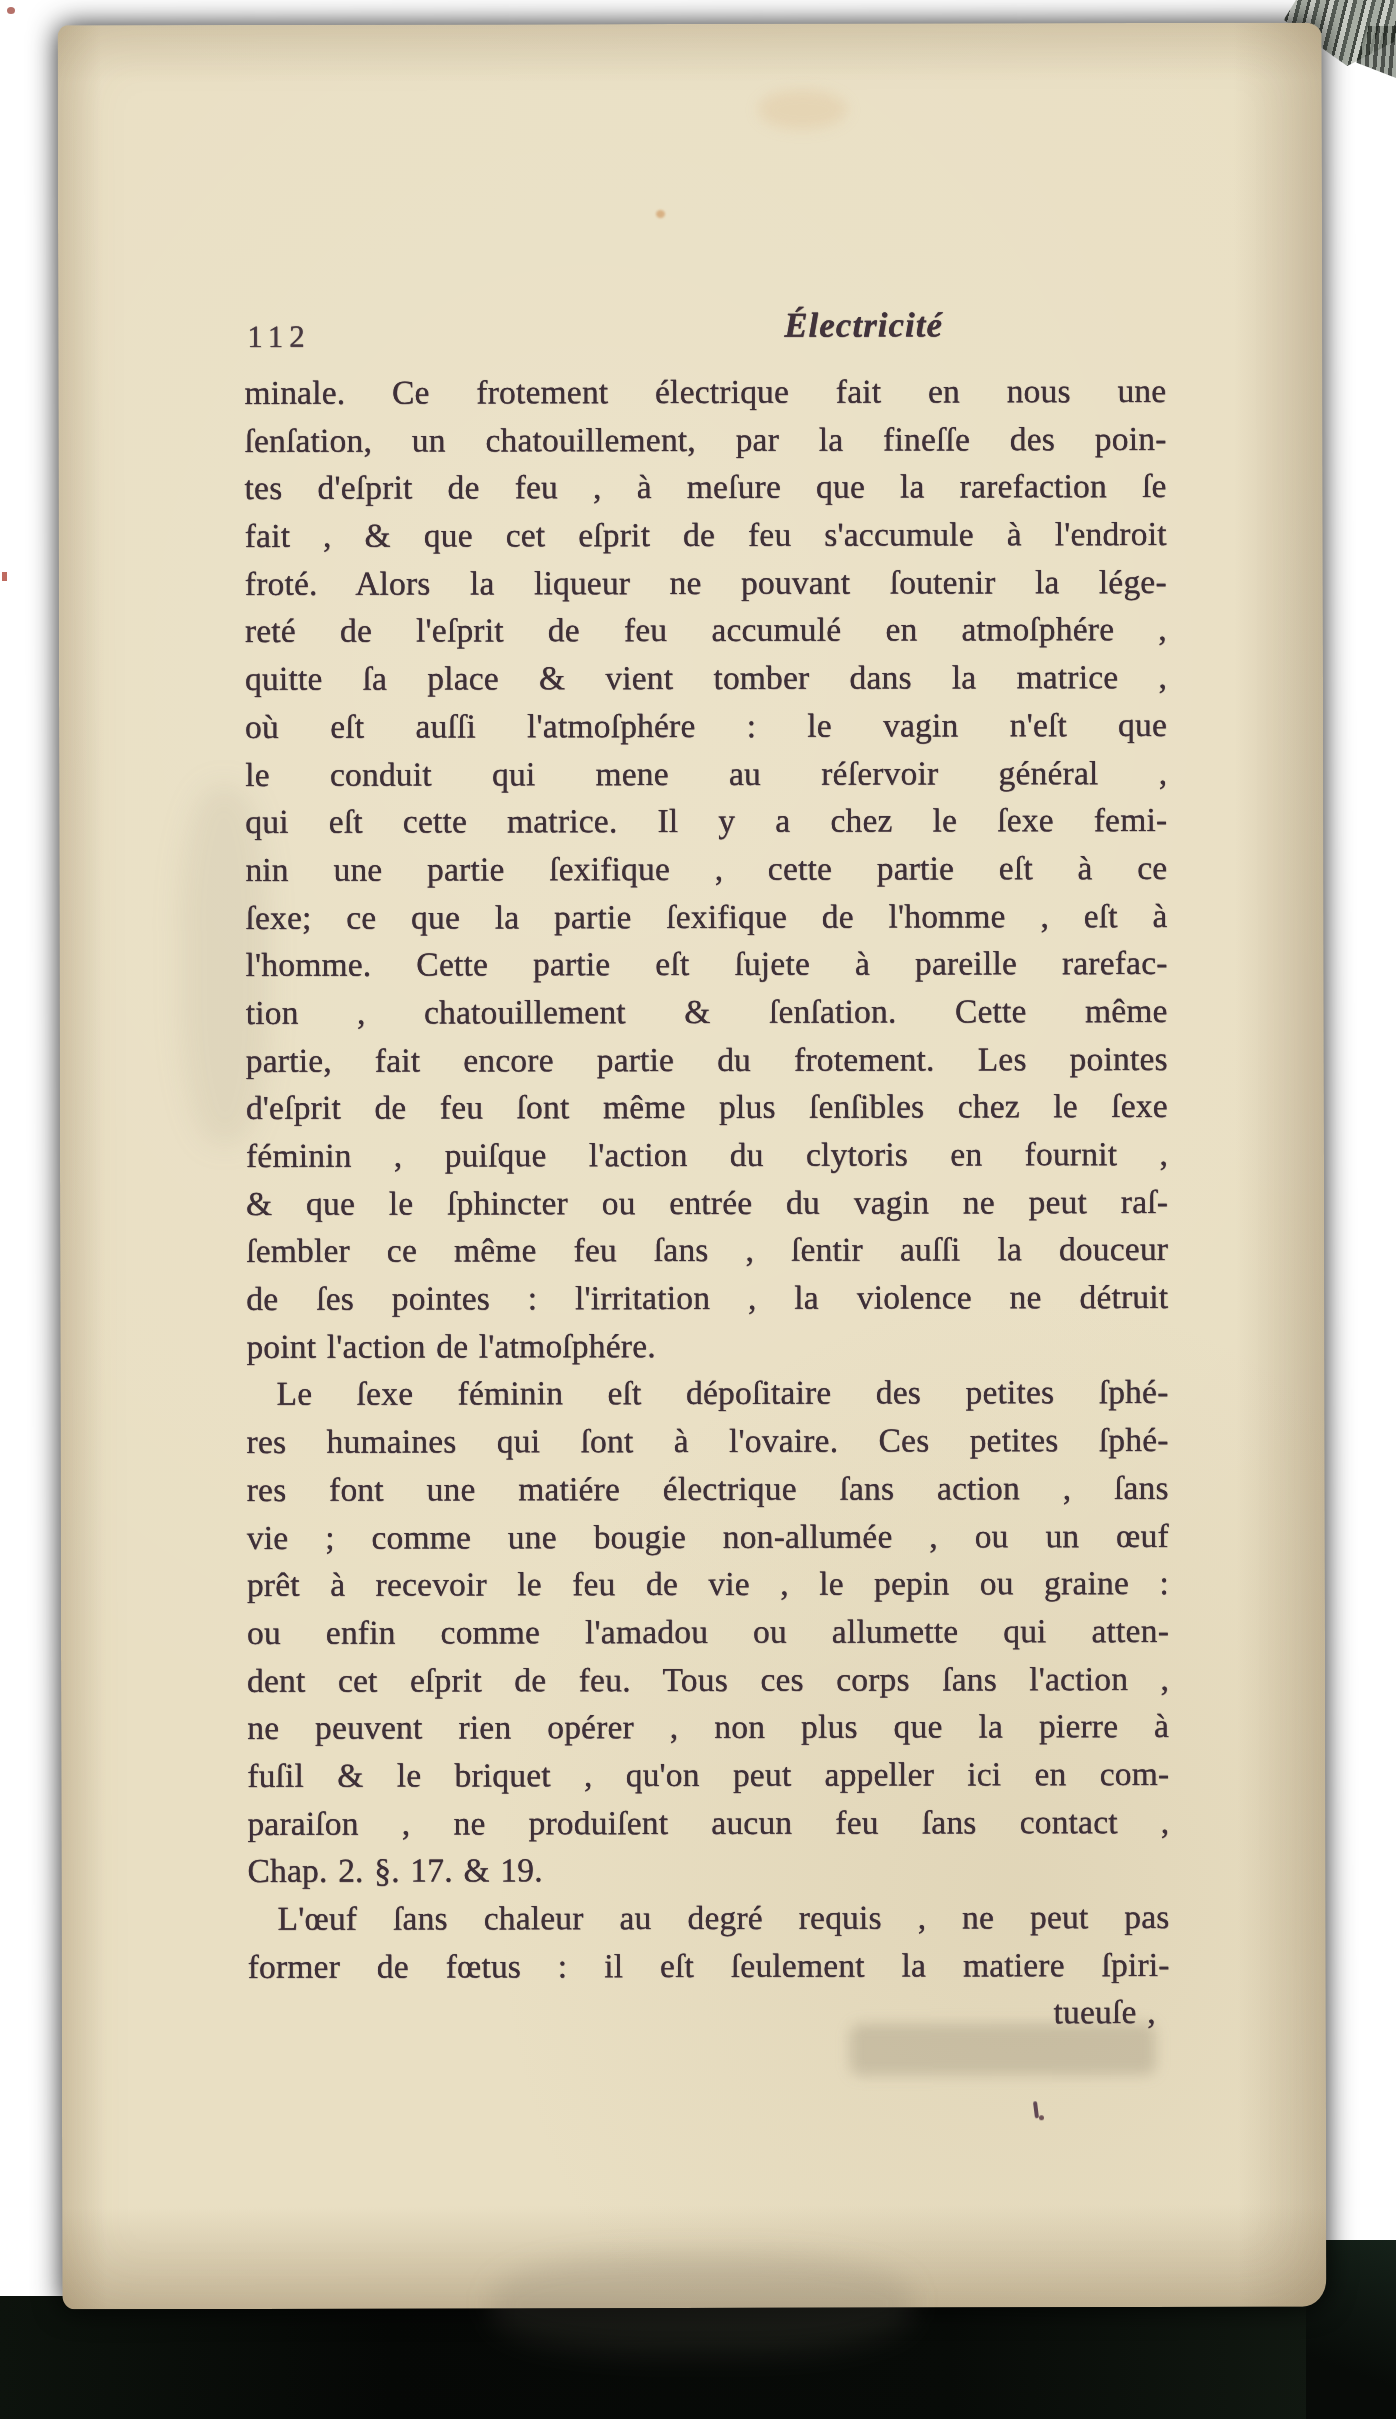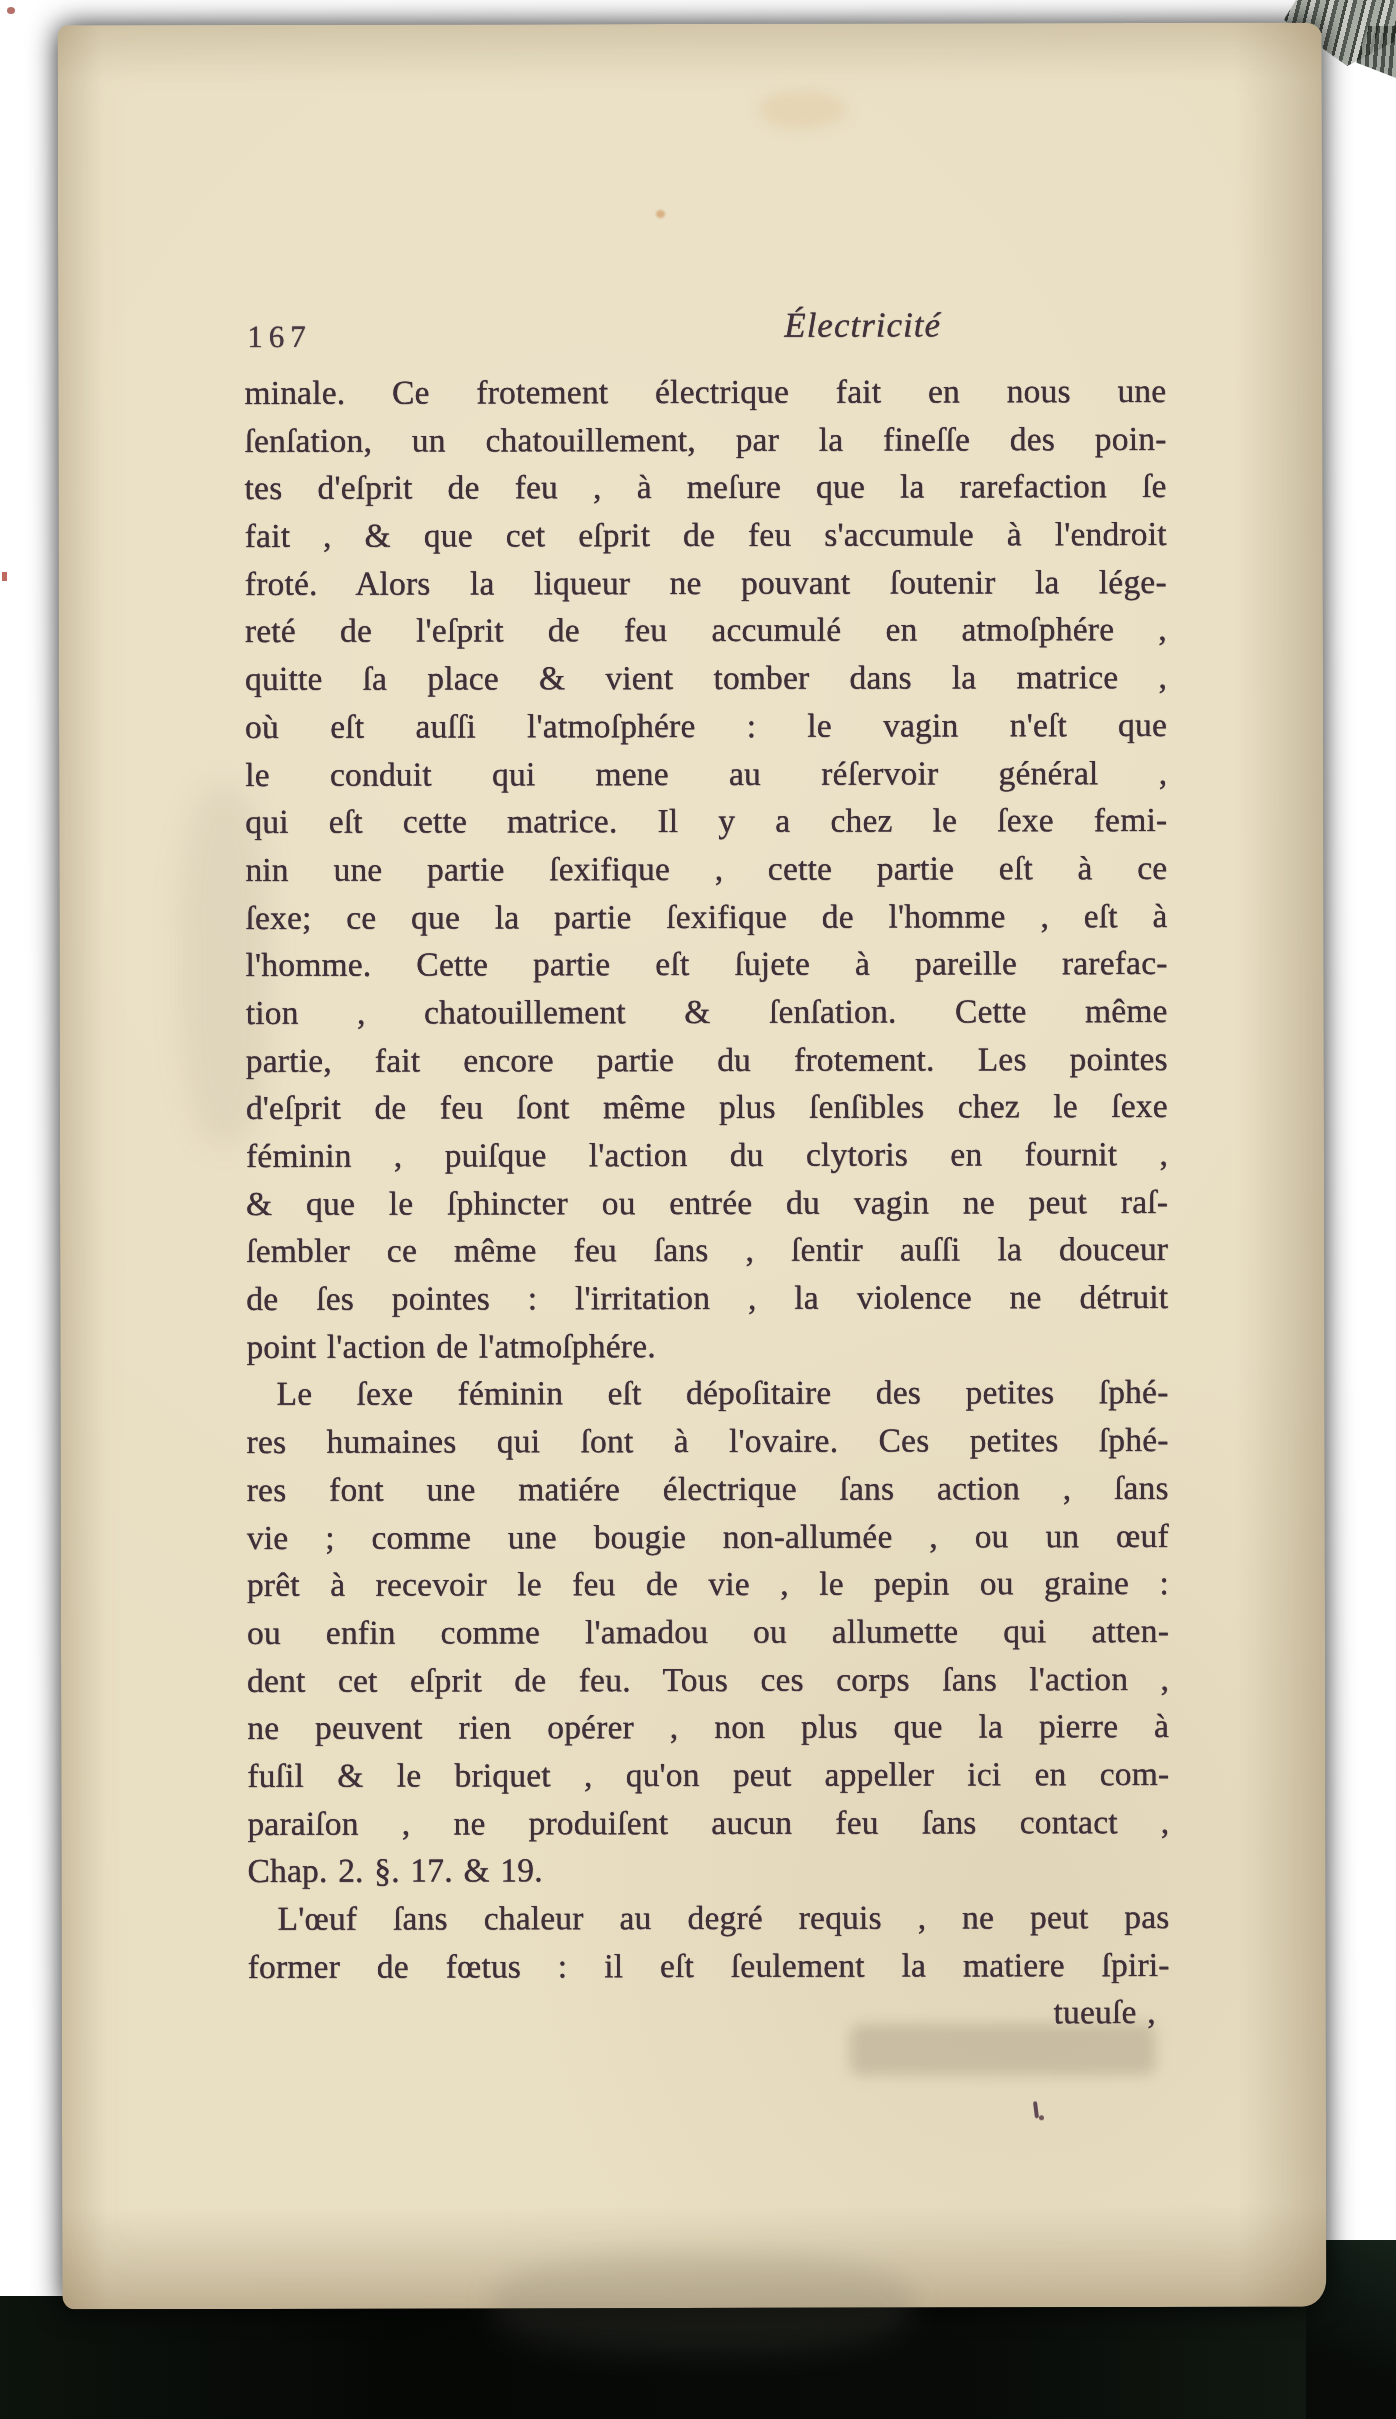--- a/index.html
+++ b/index.html
@@ -65,21 +65,21 @@
   .red4{left:2px;top:572px;width:5px;height:9px;opacity:.7;background:#a32b1c;}
   .red5{left:7px;top:7px;width:8px;height:7px;border-radius:50%;opacity:.65;background:#8e2518;}
   
   .textblock{
     position:absolute;left:186px;top:282px;width:922px;
     color:#3e3038;
     text-shadow:0 0 .7px rgba(62,45,55,.85), .4px .5px .6px rgba(70,50,60,.35);
   }
   .running-head{position:relative;height:62px;}
   .pageno{position:absolute;left:3px;top:12px;font-size:31px;letter-spacing:6px;color:#483a42;}
-  .title{position:absolute;left:540px;top:0;font-size:35px;font-style:italic;font-weight:400;letter-spacing:1px;color:#41333b;}
+  .title{position:absolute;left:540px;top:0;font-size:35px;font-style:italic;font-weight:700;letter-spacing:1px;color:#41333b;}
   .line{
     font-size:33.5px;line-height:47.7px;height:47.7px;
     text-align:justify;text-align-last:justify;
     letter-spacing:.2px;word-spacing:2px;white-space:normal;overflow:visible;
   }
   .line.endpar{text-align:left;text-align-last:left;}
   .line.indent{text-indent:30px;}
   .line.catchword{text-align:right;text-align-last:right;padding-right:14px;}
 </style>
 </head>
@@ -102,21 +102,21 @@
   <div class="ghost1"></div>
   <div class="ghost2"></div>
   <div class="ghost3"></div>
   <div class="inkspot">
       <span class="s1"></span>
       <span class="s2"></span>
     </div>
 
   <div class="textblock">
     <div class="running-head">
-      <span class="pageno">167</span>
+      <span class="pageno">112</span>
       <span class="title">Électricité</span>
     </div>
     <div class="lines">
       <div class="line">minale. Ce frotement électrique fait en nous une</div>
       <div class="line">ſenſation, un chatouillement, par la fineſſe des poin-</div>
       <div class="line">tes d'eſprit de feu , à meſure que la rarefaction ſe</div>
       <div class="line">fait , &amp; que cet eſprit de feu s'accumule à l'endroit</div>
       <div class="line">froté. Alors la liqueur ne pouvant ſoutenir la lége-</div>
       <div class="line">reté de l'eſprit de feu accumulé en atmoſphére ,</div>
       <div class="line">quitte ſa place &amp; vient tomber dans la matrice ,</div>

